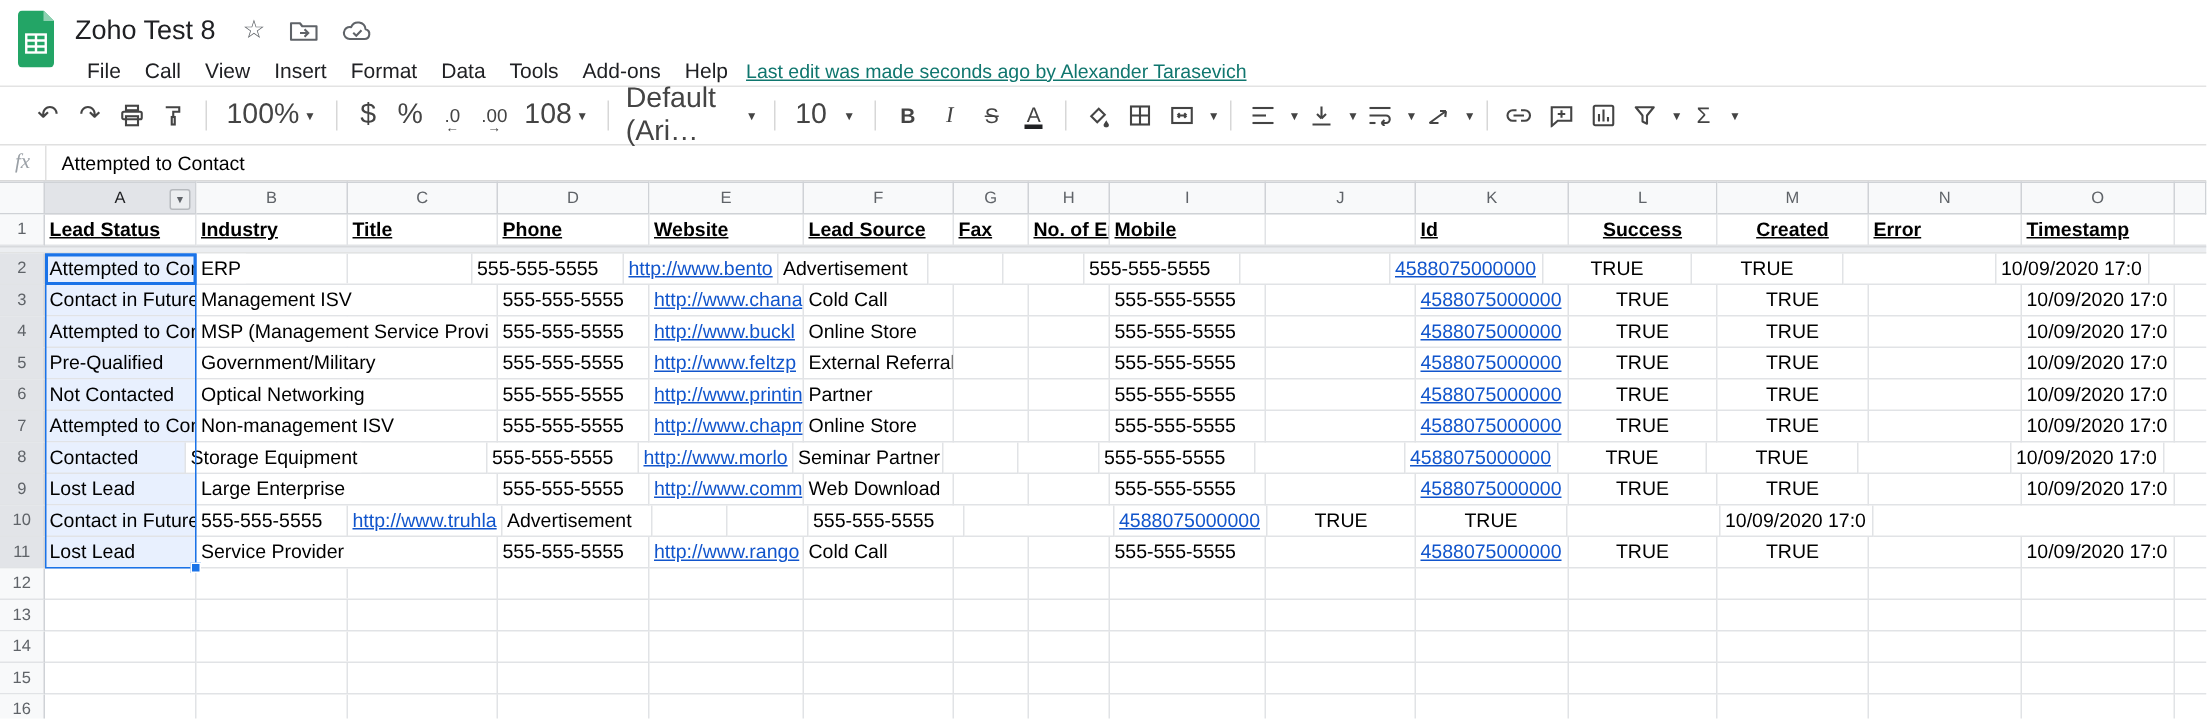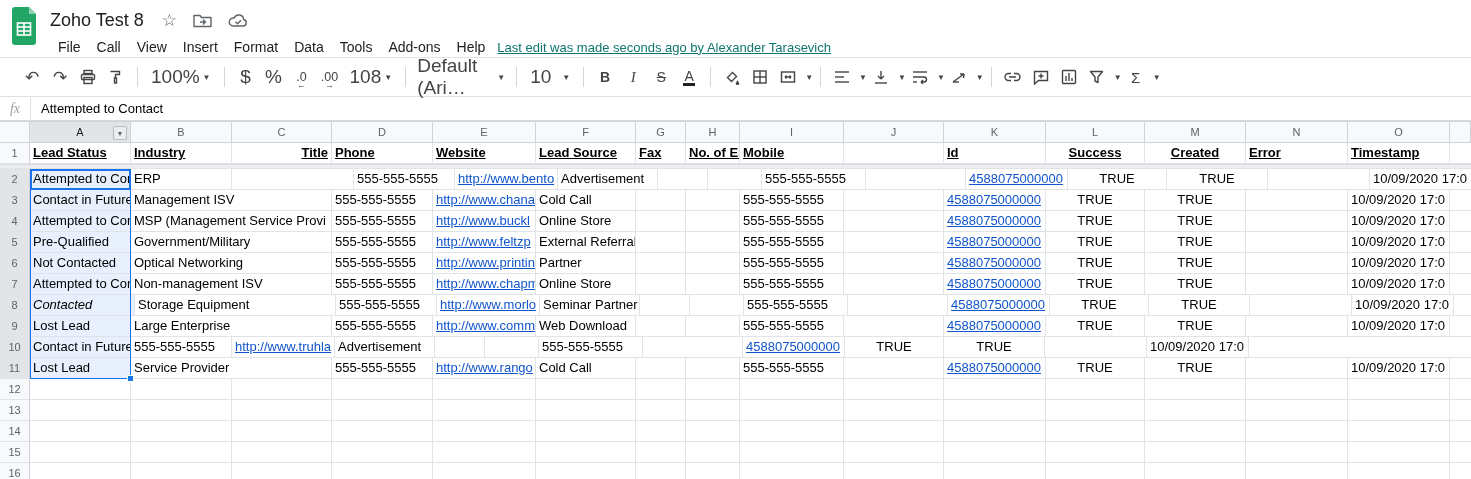--- a/index.html
+++ b/index.html
@@ -282,40 +282,40 @@
       <div class="ch" style="width: 99px;">L</div>
       <div class="ch" style="width: 101px;">M</div>
       <div class="ch" style="width: 102px;">N</div>
       <div class="ch" style="width: 102px;">O</div>
       <div class="fillerh"></div>
     </div>
     <div class="row">
       <div class="rh">1</div>
       <div class="cell bold" style="width: 101px;">Lead Status</div>
       <div class="cell bold" style="width: 101px;">Industry</div>
-      <div class="cell bold" style="width: 100px; text-align: right;">Title</div>
+      <div class="cell bold" style="width: 100px;">Title</div>
       <div class="cell bold" style="width: 101px;">Phone</div>
       <div class="cell bold" style="width: 103px;">Website</div>
       <div class="cell bold" style="width: 100px;">Lead Source</div>
       <div class="cell bold" style="width: 50px;">Fax</div>
       <div class="cell bold" style="width: 54px;">No. of Employees</div>
       <div class="cell bold" style="width: 104px;">Mobile</div>
       <div class="cell bold" style="width: 100px;"></div>
       <div class="cell bold" style="width: 102px;">Id</div>
       <div class="cell bold center" style="width: 99px;">Success</div>
       <div class="cell bold center" style="width: 101px;">Created</div>
       <div class="cell bold" style="width: 102px;">Error</div>
       <div class="cell bold" style="width: 102px;">Timestamp</div>
       <div class="filler"></div>
     </div>
     <div class="freezeband"></div>
     <div class="row">
       <div class="rh selhdr">2</div>
       <div class="cell sel" style="width: 101px;">Attempted to Contact</div>
-      <div class="cell bc" style="width: 223px;"><div class="innerline"></div><div class="ovf">ERP</div></div>
+      <div class="cell bc" style="width: 184px;"><div class="innerline"></div><div class="ovf">ERP</div></div>
       <div class="cell" style="width: 101px;">555-555-5555</div>
       <div class="cell" style="width: 103px;"><span class="lnk">http://www.bento</span></div>
       <div class="cell" style="width: 100px;">Advertisement</div>
       <div class="cell" style="width: 50px;"></div>
       <div class="cell" style="width: 54px;"></div>
       <div class="cell" style="width: 104px;">555-555-5555</div>
       <div class="cell" style="width: 100px;"></div>
       <div class="cell" style="width: 102px;"><span class="lnk">4588075000000</span></div>
       <div class="cell center" style="width: 99px;">TRUE</div>
       <div class="cell center" style="width: 101px;">TRUE</div>
@@ -408,21 +408,21 @@
       <div class="cell" style="width: 100px;"></div>
       <div class="cell" style="width: 102px;"><span class="lnk">4588075000000</span></div>
       <div class="cell center" style="width: 99px;">TRUE</div>
       <div class="cell center" style="width: 101px;">TRUE</div>
       <div class="cell" style="width: 102px;"></div>
       <div class="cell" style="width: 102px;">10/09/2020 17:0</div>
       <div class="filler"></div>
     </div>
     <div class="row">
       <div class="rh selhdr">8</div>
-      <div class="cell sel" style="width: 105px; font-style: italic;">Contacted</div>
+      <div class="cell sel" style="width: 94px;">Contacted</div>
       <div class="cell bc" style="width: 201px;"><div class="innerline"></div><div class="ovf">Storage Equipment</div></div>
       <div class="cell" style="width: 101px;">555-555-5555</div>
       <div class="cell" style="width: 103px;"><span class="lnk">http://www.morlo</span></div>
       <div class="cell" style="width: 100px;">Seminar Partner</div>
       <div class="cell" style="width: 50px;"></div>
       <div class="cell" style="width: 54px;"></div>
       <div class="cell" style="width: 104px;">555-555-5555</div>
       <div class="cell" style="width: 100px;"></div>
       <div class="cell" style="width: 102px;"><span class="lnk">4588075000000</span></div>
       <div class="cell center" style="width: 99px;">TRUE</div>

